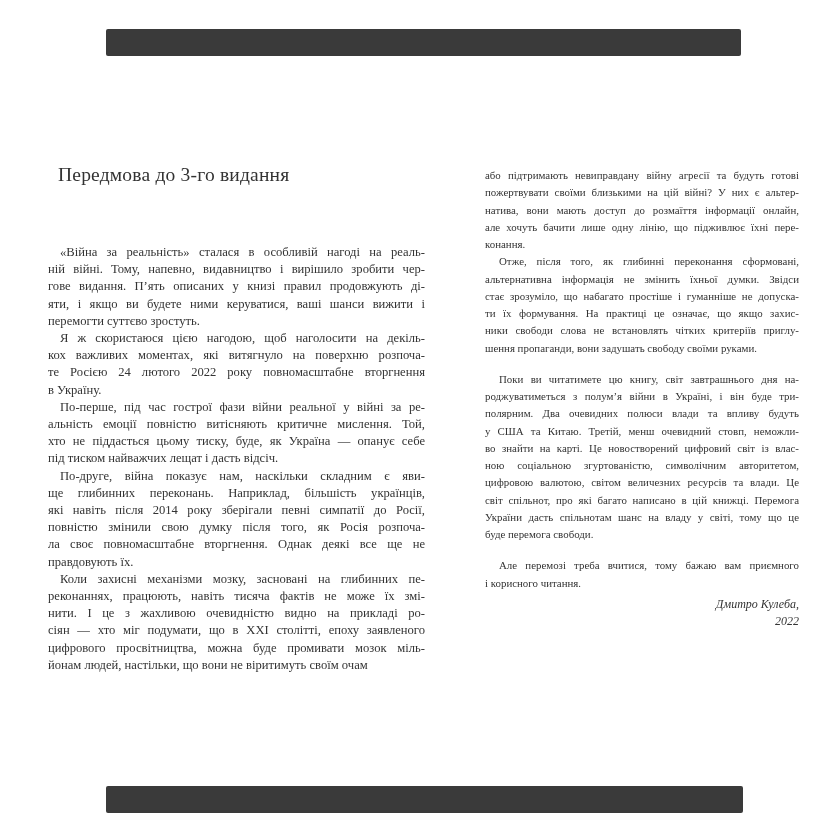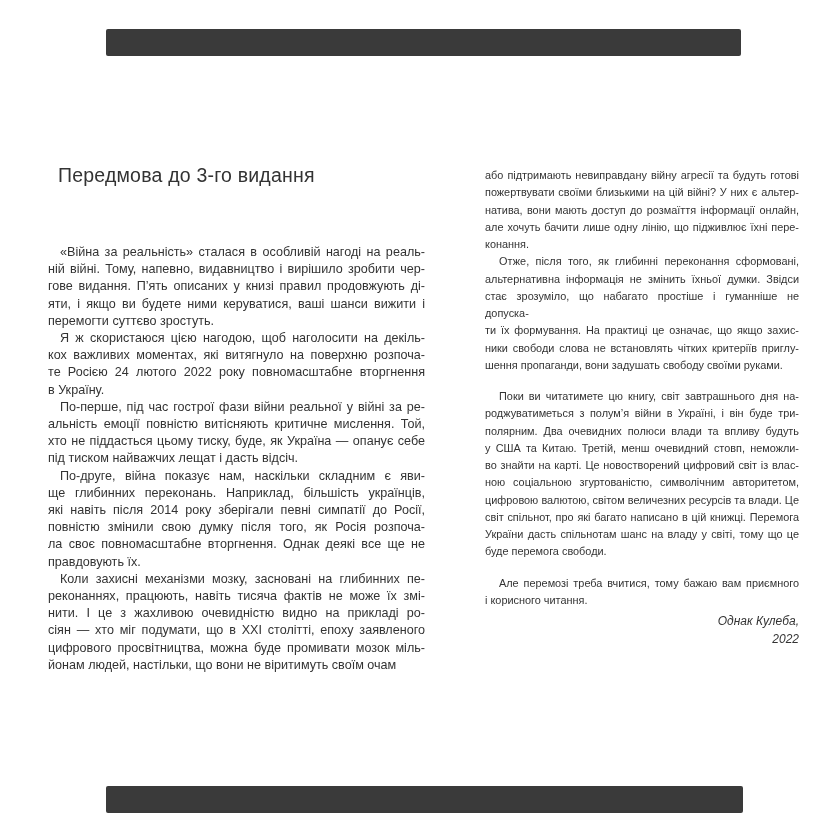--- a/index.html
+++ b/index.html
@@ -6,21 +6,21 @@
     margin: 0;
     padding: 0;
     background: #ffffff;
   }
   #canvas {
     position: relative;
     width: 840px;
     height: 840px;
     background: var(--bg, #ffffff);
     overflow: hidden;
-    font-family: Liberation Sans, sans-serif;
+    font-family: Liberation Serif, serif;
     color: var(--text, #333333);
   }
   .edge-bar {
     position: absolute;
     background: var(--bar, #3a3a3a);
     border-radius: 2px;
   }
   #edge-top    { left: 106px; top: 29px;  width: 635px; height: 27px; }
   #edge-bottom { left: 106px; top: 786px; width: 637px; height: 27px; }
 
@@ -148,18 +148,18 @@
           <div class="ln">світ спільнот, про які багато написано в цій книжці. Перемога</div>
           <div class="ln">України дасть спільнотам шанс на владу у світі, тому що це</div>
           <div class="ln last">буде перемога свободи.</div>
         </div>
         <div class="para gap">
           <div class="ln ind">Але перемозі треба вчитися, тому бажаю вам приємного</div>
           <div class="ln last">і корисного читання.</div>
         </div>
       </div>
     <div class="signature">
-      <div>Однак Кулеба,</div>
+      <div>Дмитро Кулеба,</div>
       <div>2022</div>
     </div>
   </div>
 
 </div>
 
 </body></html>

